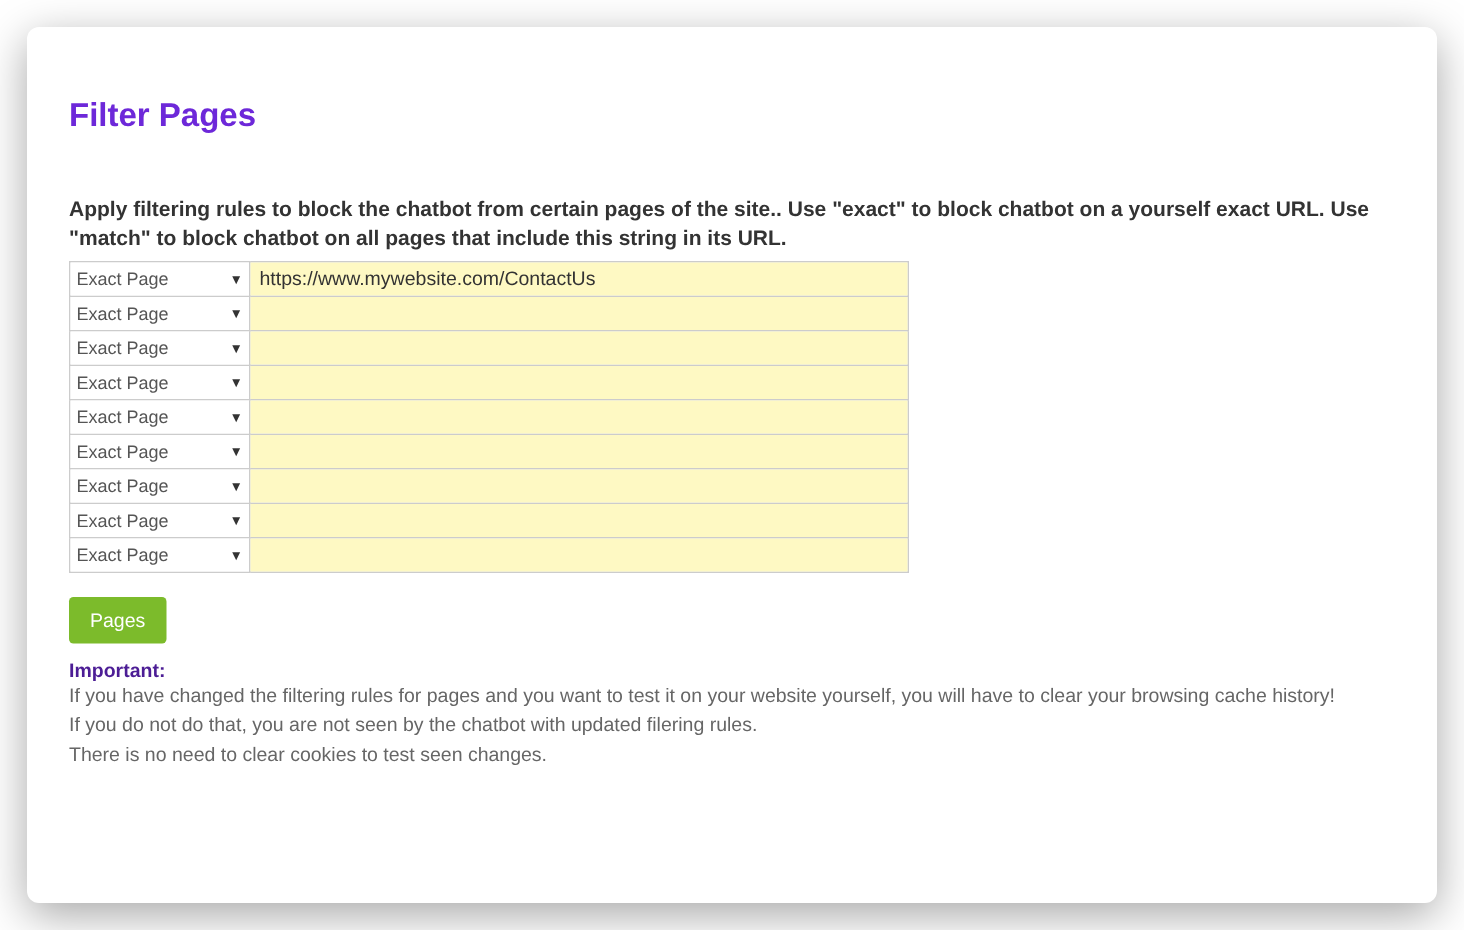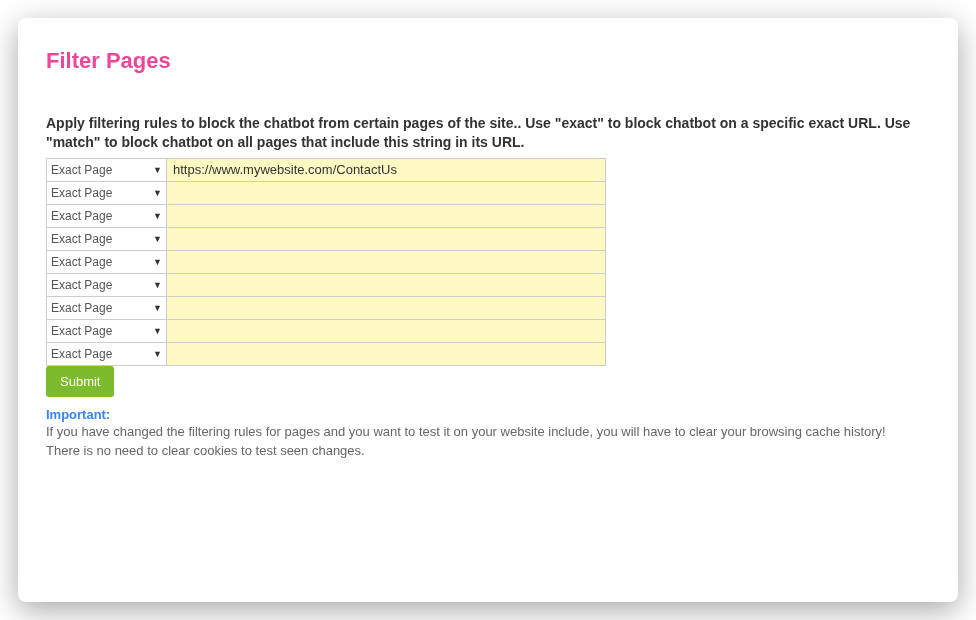--- a/index.html
+++ b/index.html
@@ -13,34 +13,36 @@
     .card {
       background: #fff;
       border-radius: 8px;
       box-shadow: 0 8px 30px rgba(0,0,0,0.35);
       padding: 30px 28px 40px 28px;
       height: 100%;
     }
     .page-title {
       font-size: 22px;
       font-weight: 700;
-      color: #ec4899;
+      color: #6d28d9;
       margin-bottom: 40px;
+      margin-top: 16px;
     }
     .instructions {
       font-size: 14px;
       font-weight: 700;
       color: #333;
       line-height: 1.35;
       margin-bottom: 6px;
     }
     .rules-table {
       border-collapse: collapse;
       max-width: 560px;
       width: 100%;
+      margin-bottom: 16px;
       table-layout: fixed;
     }
     .rules-table td {
       border: 1px solid #ccc;
       padding: 0;
       vertical-align: middle;
     }
     .rules-table td:first-child { width: 120px; }
     .select-wrap {
       position: relative;
@@ -82,36 +84,36 @@
       border: none;
       border-radius: 3px;
       padding: 8px 14px;
       font-size: 13px;
       cursor: pointer;
       margin-bottom: 10px;
     }
     .notes-heading {
       font-weight: 700;
       font-size: 13px;
-      color: #3b82f6;
+      color: #4c1d95;
     }
     .notes-line {
       font-size: 13px;
       color: #666;
       line-height: 1.5;
     }
   </style>
 </head>
 <body>
 
 <div class="card">
 
   <h1 class="page-title">Filter Pages</h1>
 
-  <p class="instructions">Apply filtering rules to block the chatbot from certain pages of the site.. Use "exact" to block chatbot on a specific exact URL. Use "match" to block chatbot on all pages that include this string in its URL.</p>
+  <p class="instructions">Apply filtering rules to block the chatbot from certain pages of the site.. Use "exact" to block chatbot on a yourself exact URL. Use "match" to block chatbot on all pages that include this string in its URL.</p>
 
   <table class="rules-table">
     <tbody>
       <tr>
         <td>
           <div class="select-wrap">
             <select>
               <option>Exact Page</option>
             </select>
             <span class="arrow">▼</span>
@@ -203,21 +205,22 @@
               <option>Exact Page</option>
             </select>
             <span class="arrow">▼</span>
           </div>
         </td>
         <td><input type="text" value="" style=""></td>
       </tr>
     </tbody>
   </table>
 
-  <button class="submit-btn">Submit</button>
+  <button class="submit-btn">Pages</button>
 
   <div>
     <div class="notes-heading">Important:</div>
-    <div class="notes-line">If you have changed the filtering rules for pages and you want to test it on your website include, you will have to clear your browsing cache history!</div>
+    <div class="notes-line">If you have changed the filtering rules for pages and you want to test it on your website yourself, you will have to clear your browsing cache history!</div>
+    <div class="notes-line">If you do not do that, you are not seen by the chatbot with updated filering rules.</div>
     <div class="notes-line">There is no need to clear cookies to test seen changes.</div>
   </div>
 
 </div>
 
 </body></html>

